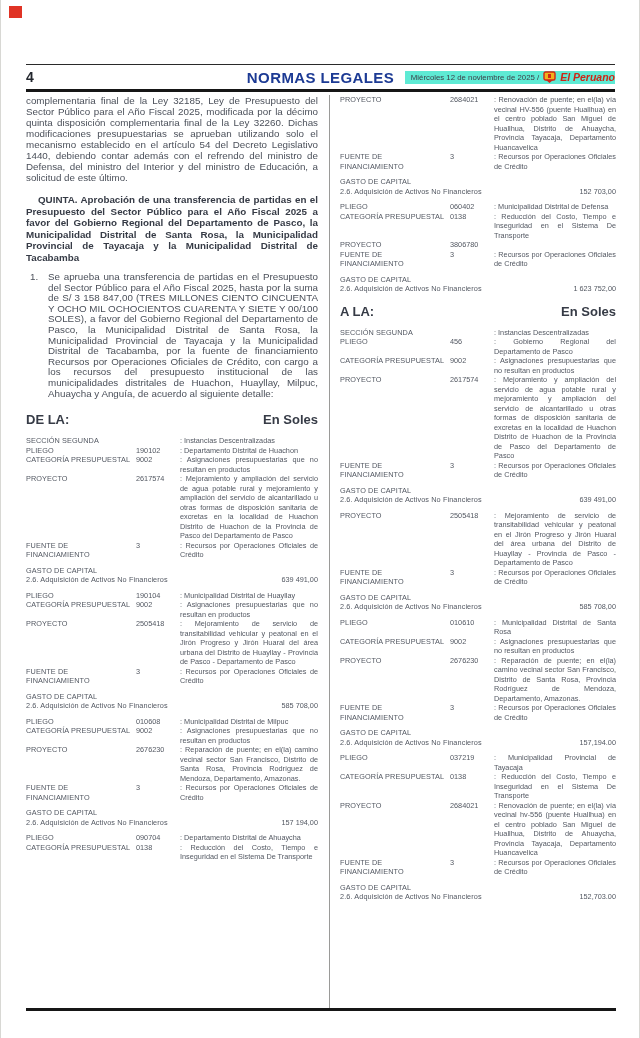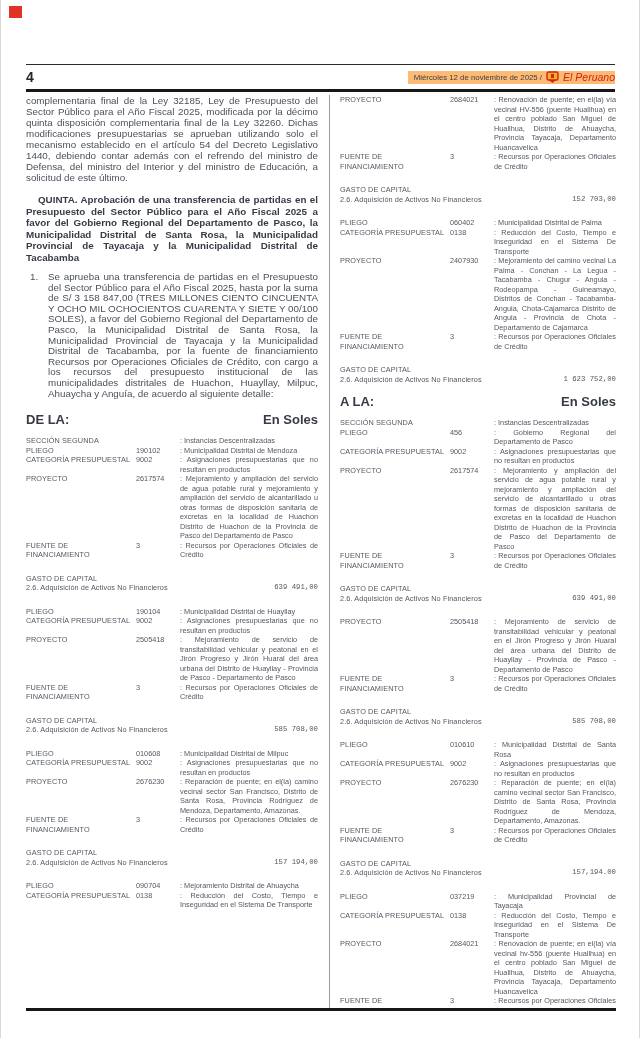--- a/index.html
+++ b/index.html
@@ -27,25 +27,25 @@
     display:flex;align-items:center;justify-content:space-between;
   }
   .page-number{font-size:14px;font-weight:bold;color:#23272e;}
   .gazette-title{
     position:absolute;left:0;right:0;text-align:center;
     font-size:15px;font-weight:bold;letter-spacing:.4px;
     color:#1c3a94;
   }
   .header-right{
     display:flex;align-items:center;gap:4px;
-    margin-left:auto;z-index:2;background:#fdba74;padding-left:6px;
+    margin-left:auto;z-index:2;background:#5eead4;padding-left:6px;
   }
   .header-date{font-size:7.8px;color:#3c4049;}
   .logo-icon{display:inline-flex;align-items:center;}
-  .brand-name{font-size:10.5px;font-weight:normal;font-style:italic;color:#d02515;}
+  .brand-name{font-size:10.5px;font-weight:bold;font-style:italic;color:#d02515;}
   .rule-thick{height:3px;background:#161616;}
   
   .columns{
     position:absolute;left:25px;right:23px;top:95px;bottom:30px;
     display:flex;overflow:hidden;
   }
   .col{overflow:hidden;}
   .col-left{width:292px;}
   .divider{width:1px;background:#9a9a98;margin:0 10px 0 11px;}
   .col-right{flex:1;}
@@ -67,44 +67,45 @@
     display:flex;justify-content:space-between;
     margin-top:13px;margin-bottom:9px;
     font-size:13px;
   }
   .a-la-head{margin-top:10px;}
   .budget-table{font-size:7.3px;line-height:9.5px;color:#53586222;}
   .t-row{
     display:grid;grid-template-columns:106px 40px 1fr;
     column-gap:4px;color:#535862;
   }
-  .t-row.gap{margin-top:14px;}
+  .t-row.gap{margin-top:6px;}
   .cell-label{letter-spacing:0.1px;}
   .cell-code{text-align:left;}
   .cell-desc{text-align:justify;}
   .cell-amount{display:none;}
   .t-row.amount-row{display:flex;justify-content:space-between;}
-  .t-row.amount-row .cell-amount{display:inline;font-family:Liberation Mono, monospace;}
+  .t-row.amount-row .cell-amount{display:inline;}
   
   .bottom-rule{
     position:absolute;left:25px;right:23px;top:1008px;height:3px;
     background:#161616;
   }
 </style>
 </head>
 <body>
 
 <div class="page">
 
   <div class="scan-mark"></div>
 
   <div class="header">
     <div class="rule-thin"></div>
     <div class="header-row">
       <span class="page-number">4</span>
+      <span class="gazette-title">NORMAS LEGALES</span>
       <span class="header-right">
         <span class="header-date">Miércoles 12 de noviembre de 2025 /</span>
         <span class="logo-icon">
           <svg width="13" height="13" viewBox="0 0 13 13">
             <rect x="1" y="1" width="11" height="8" rx="1.5" fill="#f0b11c" stroke="#d02515" stroke-width="1.4"></rect>
             <path d="M3 9 h7 l-3.5 3 z" fill="#d02515"></path>
             <rect x="5" y="3" width="3" height="4" fill="#d02515"></rect>
           </svg>
         </span>
         <span class="brand-name">El Peruano</span>
@@ -131,21 +132,21 @@
           <div class="t-row">
             <span class="cell-label">SECCIÓN SEGUNDA</span>
             <span class="cell-code"></span>
             <span class="cell-desc">: Instancias Descentralizadas</span>
 
           </div>
 
           <div class="t-row">
             <span class="cell-label">PLIEGO</span>
             <span class="cell-code">190102</span>
-            <span class="cell-desc">: Municipalidad Distrital de Mendoza</span>
+            <span class="cell-desc">: Departamento Distrital de Huachon</span>
 
           </div>
 
           <div class="t-row">
             <span class="cell-label">CATEGORÍA PRESUPUESTAL</span>
             <span class="cell-code">9002</span>
             <span class="cell-desc">: Asignaciones presupuestarias que no resultan en productos</span>
 
           </div>
 
@@ -254,21 +255,21 @@
 
           <div class="t-row amount-row">
             <span class="cell-label">2.6. Adquisición de Activos No Financieros</span>
 
             <span class="cell-amount">157 194,00</span>
           </div>
 
           <div class="t-row gap">
             <span class="cell-label">PLIEGO</span>
             <span class="cell-code">090704</span>
-            <span class="cell-desc">: Mejoramiento Distrital de Ahuaycha</span>
+            <span class="cell-desc">: Departamento Distrital de Ahuaycha</span>
 
           </div>
 
           <div class="t-row">
             <span class="cell-label">CATEGORÍA PRESUPUESTAL</span>
             <span class="cell-code">0138</span>
             <span class="cell-desc">: Reducción del Costo, Tiempo e Inseguridad en el Sistema De Transporte</span>
 
           </div>
         </div>
@@ -302,35 +303,34 @@
 
           <div class="t-row amount-row">
             <span class="cell-label">2.6. Adquisición de Activos No Financieros</span>
 
             <span class="cell-amount">152 703,00</span>
           </div>
 
           <div class="t-row gap">
             <span class="cell-label">PLIEGO</span>
             <span class="cell-code">060402</span>
-            <span class="cell-desc">: Municipalidad Distrital de Palma</span>
+            <span class="cell-desc">: Municipalidad Distrital de Defensa</span>
 
           </div>
 
           <div class="t-row">
             <span class="cell-label">CATEGORÍA PRESUPUESTAL</span>
             <span class="cell-code">0138</span>
             <span class="cell-desc">: Reducción del Costo, Tiempo e Inseguridad en el Sistema De Transporte</span>
 
           </div>
 
           <div class="t-row">
             <span class="cell-label">PROYECTO</span>
-            <span class="cell-code">2407930</span>
-            <span class="cell-desc">: Mejoramiento del camino vecinal La Palma - Conchan - La Legua - Tacabamba - Chugur - Anguia - Rodeopampa - Guineamayo, Distritos de Conchan - Tacabamba-Anguia, Chota-Cajamarca Distrito de Anguia - Provincia de Chota - Departamento de Cajamarca</span>
+            <span class="cell-code">3806780</span>
 
           </div>
 
           <div class="t-row">
             <span class="cell-label">FUENTE DE FINANCIAMIENTO</span>
             <span class="cell-code">3</span>
             <span class="cell-desc">: Recursos por Operaciones Oficiales de Crédito</span>
 
           </div>
 

